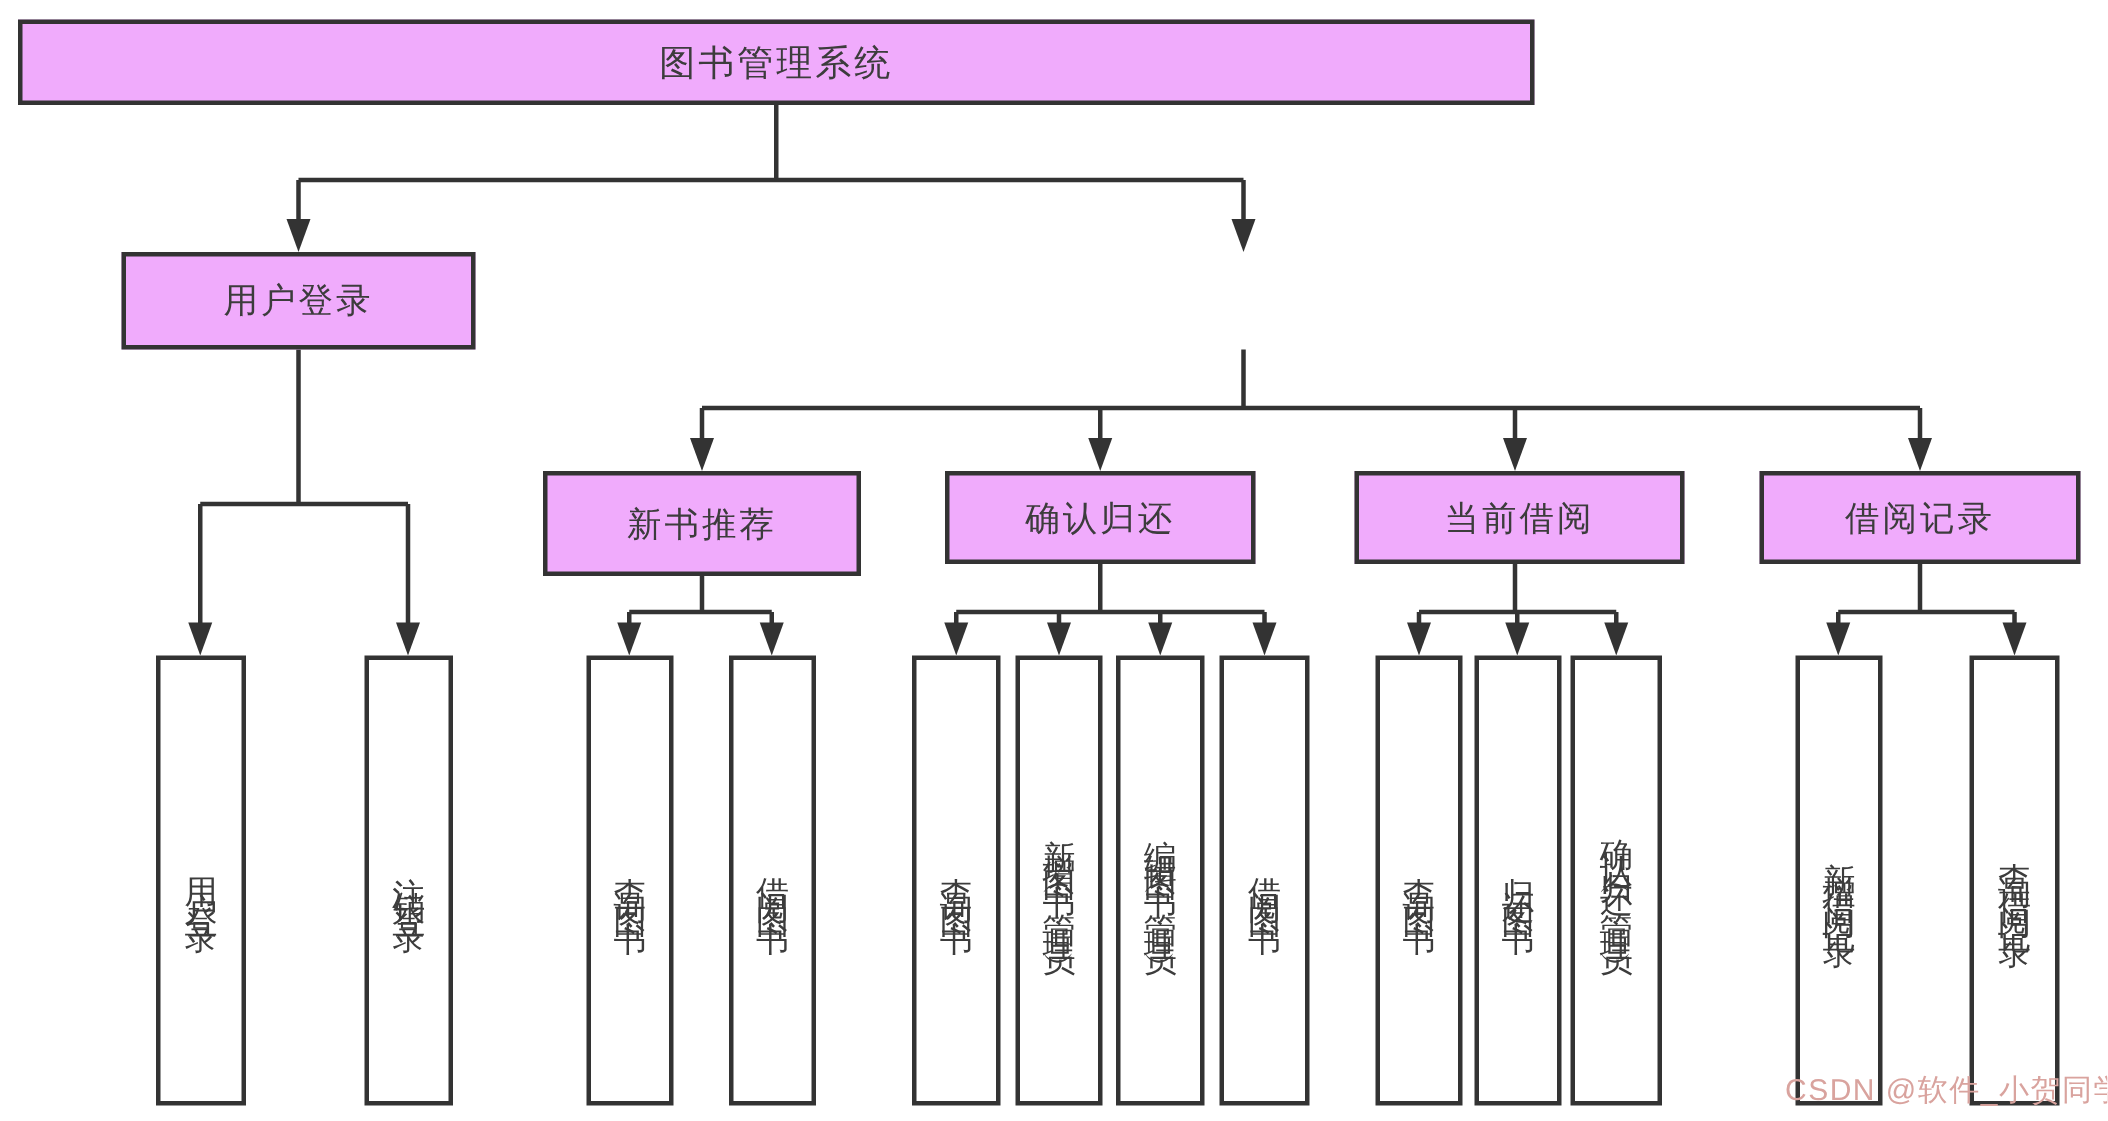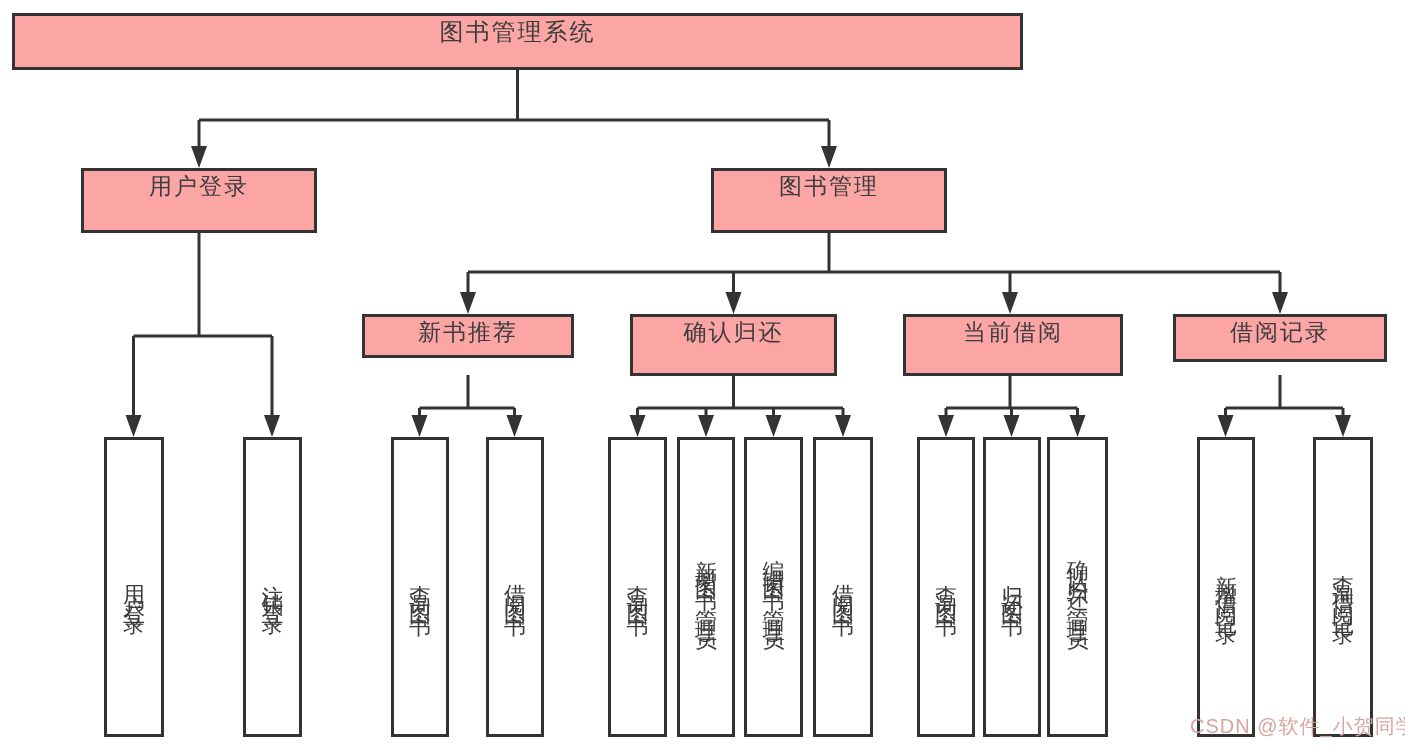--- a/index.html
+++ b/index.html
@@ -2,22 +2,22 @@
 <html><head>
 <meta charset="utf-8">
 <style>
   html,body{margin:0;padding:0;background:#ffffff;}
   #stage{
     position:relative;width:1405px;height:747px;background:#ffffff;overflow:hidden;
     font-family:"Liberation Sans",sans-serif;
   }
   #connector-layer{position:absolute;left:0;top:0;z-index:1;}
   .hbox{
-    position:absolute;box-sizing:border-box;border:3px solid #333333;background:#fca5a5;
-    display:flex;align-items:flex-start;justify-content:center;z-index:2;
+    position:absolute;box-sizing:border-box;border:3px solid #333333;background:#f0abfc;
+    display:flex;align-items:center;justify-content:center;z-index:2;
     font-size:23px;color:#3c3c3c;letter-spacing:2px;white-space:nowrap;
   }
   .hbox.root{font-size:24px;}
   .vbox{
     position:absolute;box-sizing:border-box;border:3px solid #333333;background:#ffffff;
     display:flex;align-items:center;justify-content:center;z-index:2;
   }
   .vbox span{
     writing-mode:vertical-rl;text-orientation:mixed;
     font-size:22px;line-height:1;letter-spacing:10px;color:#3c3c3c;
@@ -65,34 +65,31 @@
     </g>
   </svg>
 
   <div class="hbox root" style="left:12px;top:13px;width:1011px;height:57px">
     <span>图书管理系统</span>
   </div>
 
   <div class="hbox" style="left:81px;top:168px;width:236px;height:65px">
     <span>用户登录</span>
   </div>
-  <div class="hbox" style="left:711px;top:168px;width:236px;height:65px">
-    <span>图书管理</span>
-  </div>
 
-  <div class="hbox" style="left:362px;top:314px;width:212px;height:44px">
+  <div class="hbox" style="left:362px;top:314px;width:212px;height:70px">
     <span>新书推荐</span>
   </div>
   <div class="hbox" style="left:630px;top:314px;width:207px;height:62px">
     <span>确认归还</span>
   </div>
   <div class="hbox" style="left:903px;top:314px;width:220px;height:62px">
     <span>当前借阅</span>
   </div>
-  <div class="hbox" style="left:1173px;top:314px;width:214px;height:48px">
+  <div class="hbox" style="left:1173px;top:314px;width:214px;height:62px">
     <span>借阅记录</span>
   </div>
 
   <div class="vbox" style="left:104px;top:437px;width:60px;height:300px">
     <span>用户登录</span>
   </div>
   <div class="vbox" style="left:243px;top:437px;width:59px;height:300px">
     <span>注销登录</span>
   </div>
 

